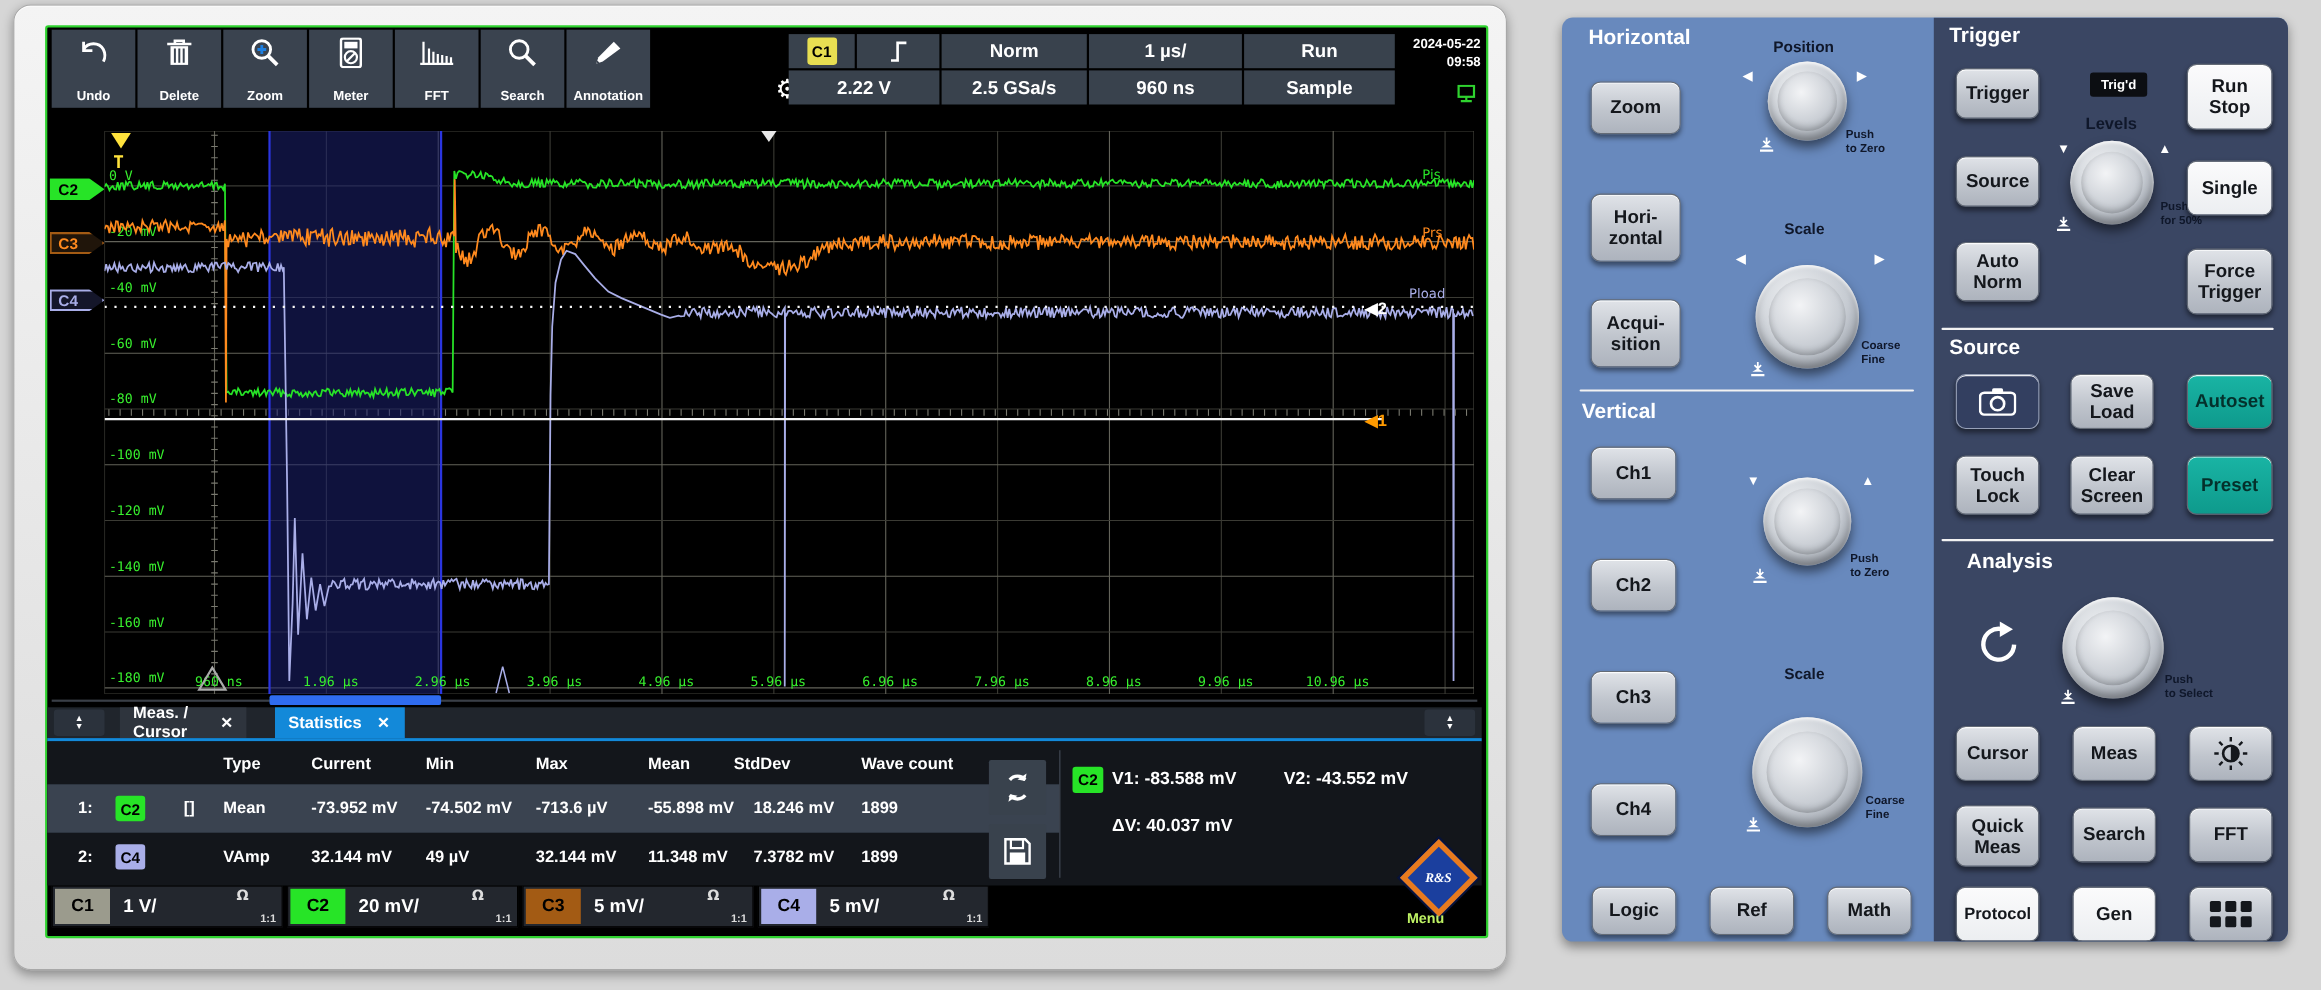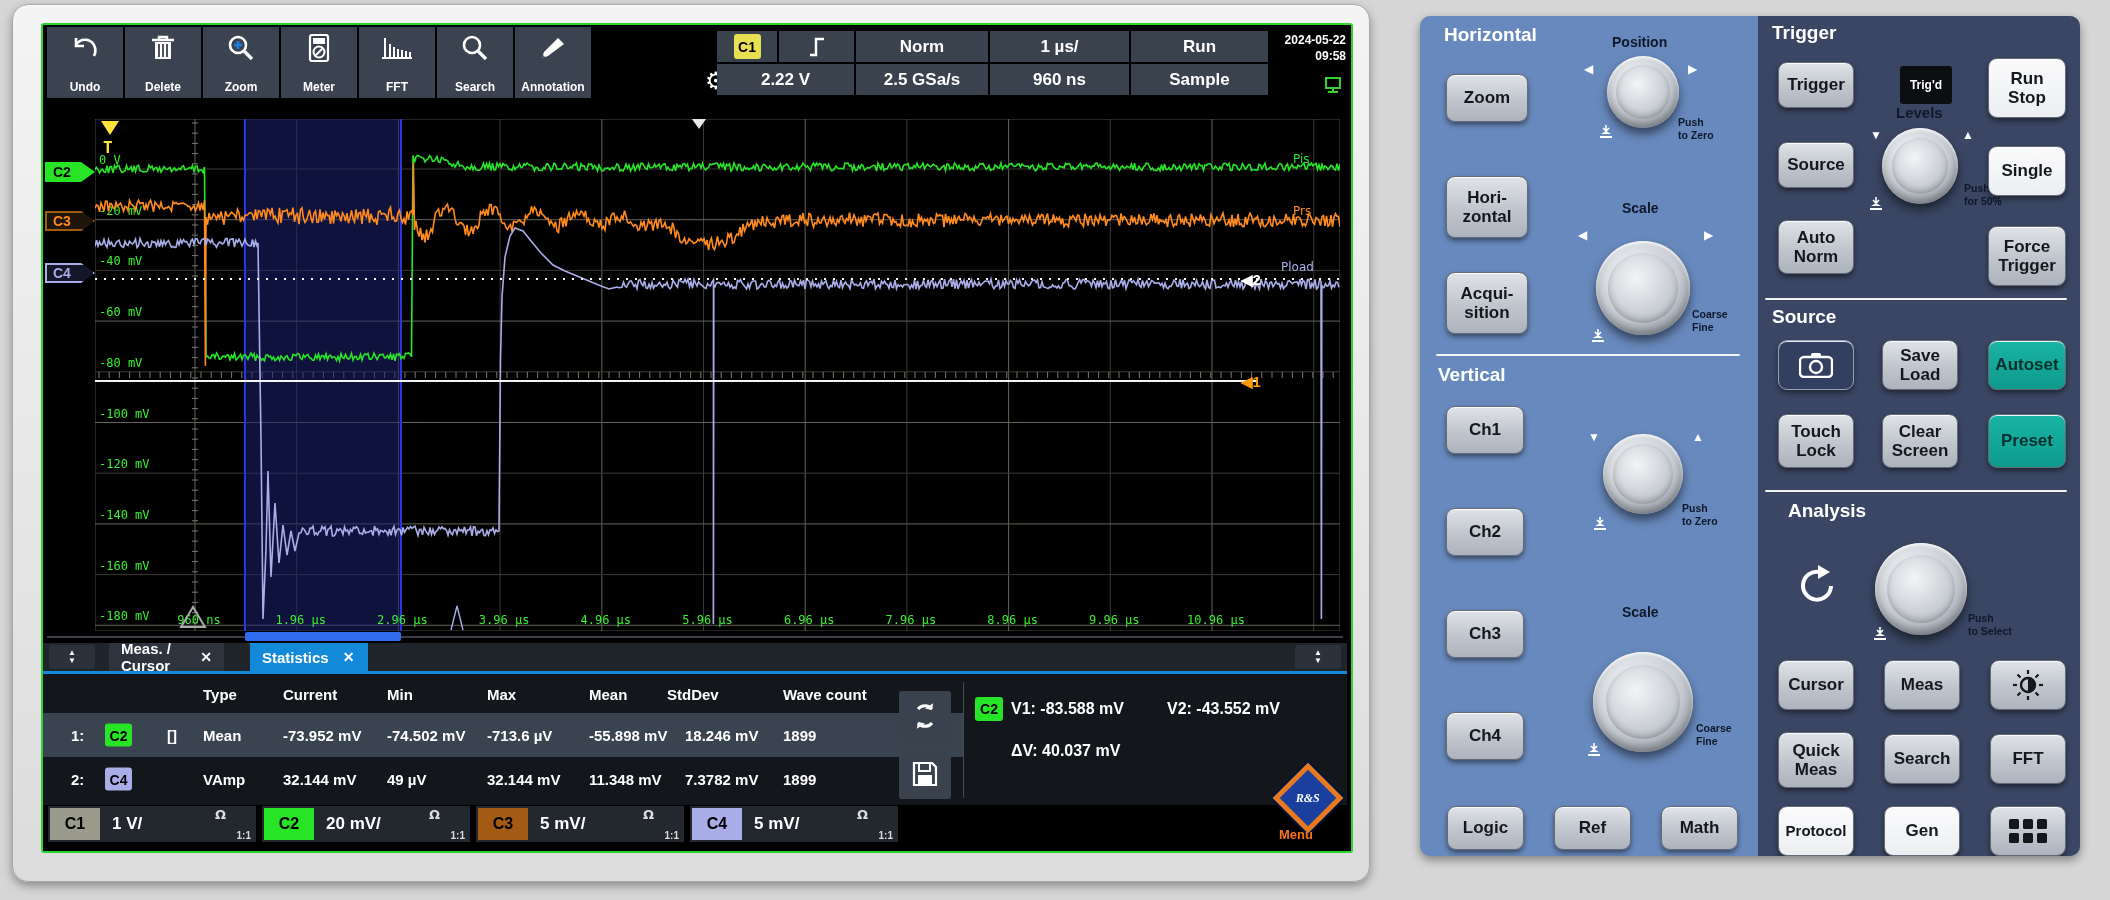--- a/index.html
+++ b/index.html
@@ -492,21 +492,21 @@
     <div class="chblock" style="left:646px">
       <span class="badge" style="background:var(--c4)">C4</span>
       <span class="val">5 mV/</span>
       <span class="ohm">Ω</span>
       <span class="probe">1:1</span>
       </div>
 
     <div class="rslogo" style="left:1240px;top:748px">
         <span>R&amp;S</span>
       </div>
-    <div class="abs" style="left:1236px;top:802px;color:#f97316;font:600 13px 'Liberation Sans',sans-serif">Menu</div>
+    <div class="abs" style="left:1236px;top:802px;color:#bef264;font:600 13px 'Liberation Sans',sans-serif">Menu</div>
   </div>
 </div>
 
 <div id="panel">
   <div id="panelRight"></div>
 
   <div class="ptitle" style="left:24px;top:8px">Horizontal</div>
   <div class="pbtn" style="left:26px;top:58px;width:80px;height:46px">Zoom</div>
   <div class="hint" style="left:192px;top:18px;font-size:14px">Position</div>
   <span class="tri" style="left:164px;top:46px">◀</span>
@@ -560,21 +560,21 @@
       <path d="M8 1 V6 M5 4 L8 7 L11 4" stroke="#fff" stroke-width="1.6" fill="none"></path>
       <path d="M3 10 L8 7 L13 10 Z" fill="#fff"></path>
       <path d="M2 13 H14" stroke="#fff" stroke-width="2"></path>
     </svg>
   <div class="pbtn" style="left:27px;top:790px;width:75px;height:42px">Logic</div>
   <div class="pbtn" style="left:134px;top:790px;width:75px;height:42px">Ref</div>
   <div class="pbtn" style="left:241px;top:790px;width:75px;height:42px">Math</div>
 
   <div class="ptitle" style="left:352px;top:6px">Trigger</div>
   <div class="pbtn" style="left:358px;top:46px;width:74px;height:44px">Trigger</div>
-  <div class="badgeTrig" style="left:480px;top:50px;width:52px;height:38px">Trig'd</div>
+  <div class="badgeTrig" style="left:480px;top:50px;width:52px;height:22px">Trig'd</div>
   <div class="pbtn lit" style="left:568px;top:42px;width:76px;height:58px">Run
 Stop</div>
   <div class="hint" style="left:476px;top:88px;font-size:15px">Levels</div>
   <span class="tri" style="left:450px;top:112px">▼</span>
   <span class="tri" style="left:542px;top:112px">▲</span>
   <div class="knob" style="left:462px;top:112px;width:76px;height:76px"></div>
   <svg class="pushicon" style="left:448px;top:180px" width="16" height="16" viewBox="0 0 16 16">
       <path d="M8 1 V6 M5 4 L8 7 L11 4" stroke="#fff" stroke-width="1.6" fill="none"></path>
       <path d="M3 10 L8 7 L13 10 Z" fill="#fff"></path>
       <path d="M2 13 H14" stroke="#fff" stroke-width="2"></path>

